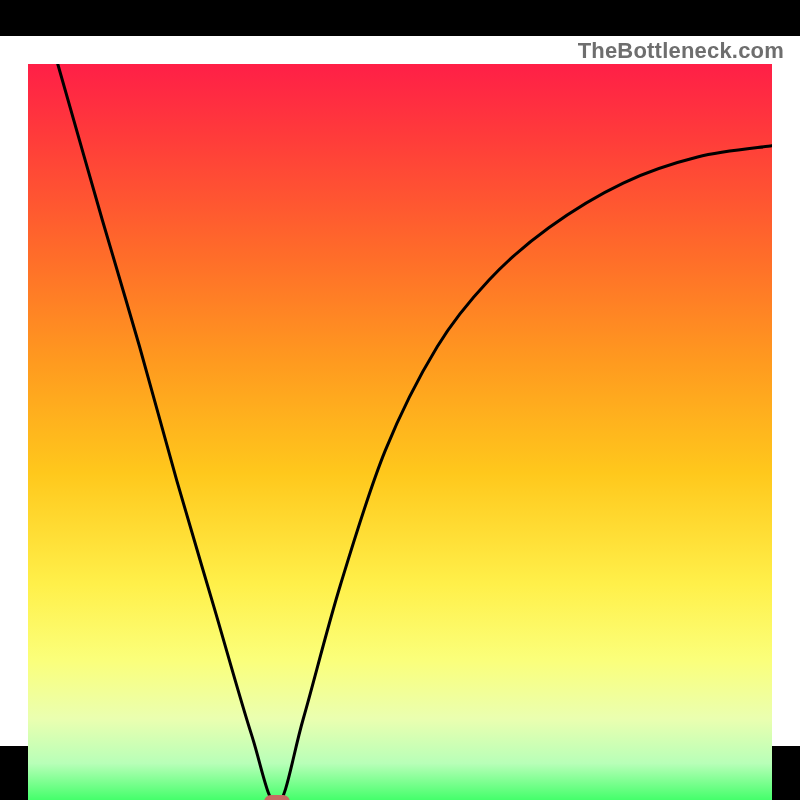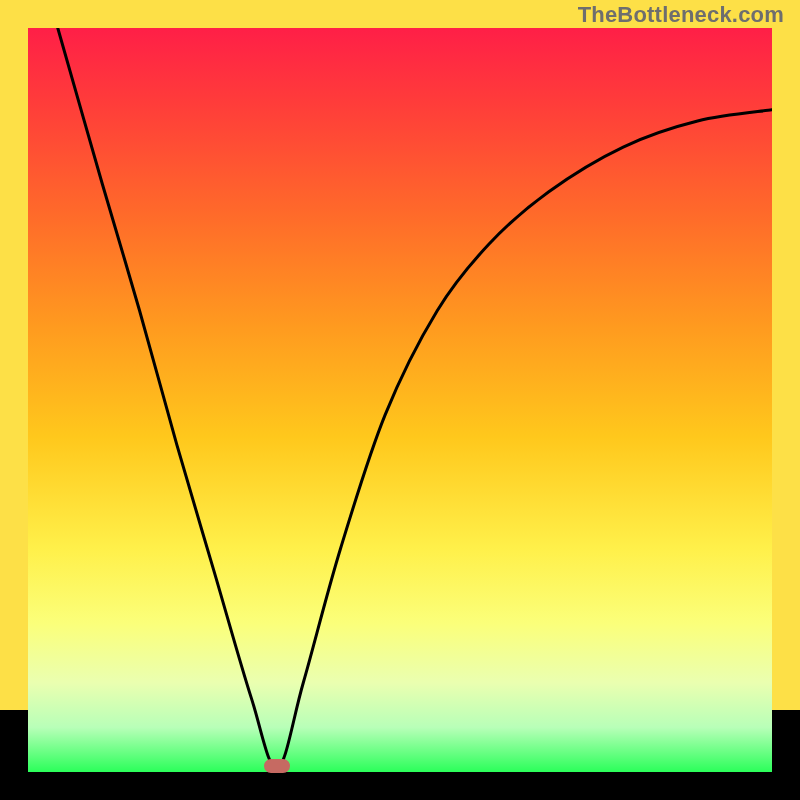--- a/index.html
+++ b/index.html
@@ -8,21 +8,22 @@
     width: 800px;
     height: 800px;
     overflow: hidden;
     background: #000;
     font-family: Arial, Helvetica, sans-serif;
   }
   .frame {
     position: relative;
     width: 800px;
     height: 710px;
-    background: #fde047;
+    background: #ffffff;
+    margin-top: 36px;
   }
   .watermark {
     position: absolute;
     top: 2px;
     right: 16px;
     color: #6e6e6e;
     font-size: 22px;
     font-weight: bold;
     letter-spacing: 0.2px;
     z-index: 10;

